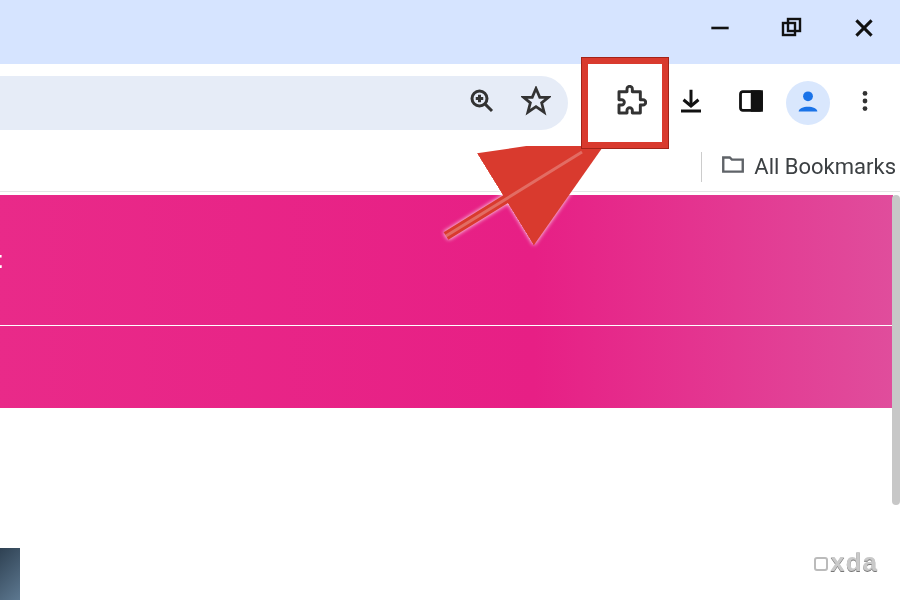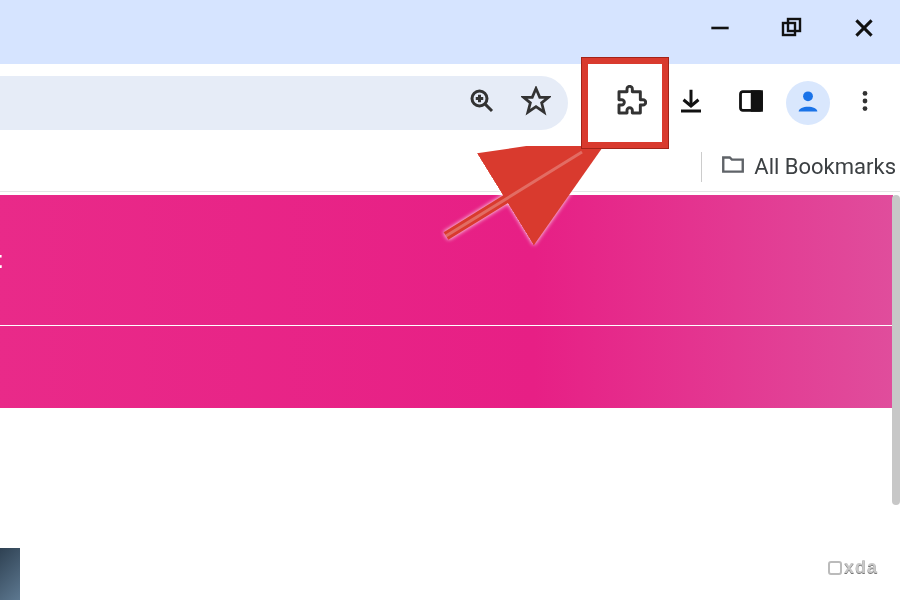--- a/index.html
+++ b/index.html
@@ -169,21 +169,21 @@
     height: 310px;
     background: #c7c7c7;
     border-radius: 4px;
   }
   .watermark {
     position: absolute;
     right: 22px;
     bottom: 22px;
     font-family: Arial, sans-serif;
     font-weight: 700;
-    font-size: 18px;
+    font-size: 26px;
     color: #c9c9c9;
     letter-spacing: 1px;
     text-shadow: 0 1px 0 #777;
     pointer-events: none;
   }
   .thumb-corner {
     position: absolute;
     left: -4px;
     bottom: 0;
     width: 24px;

